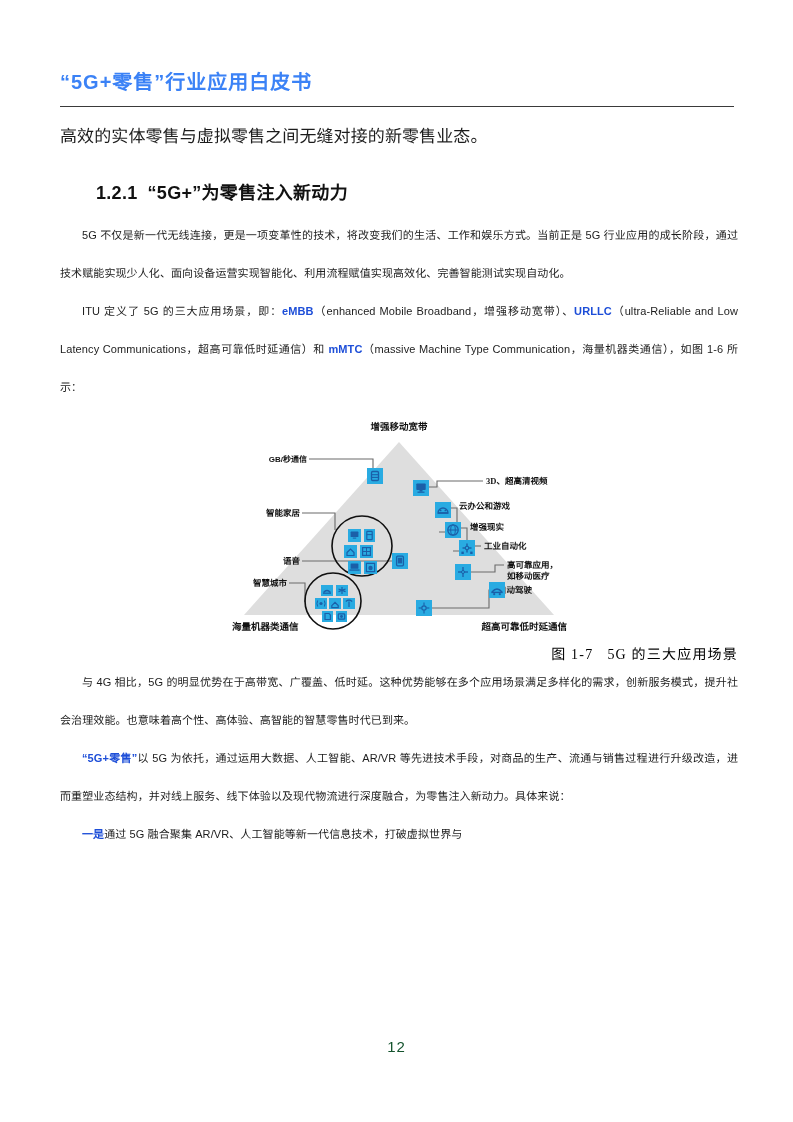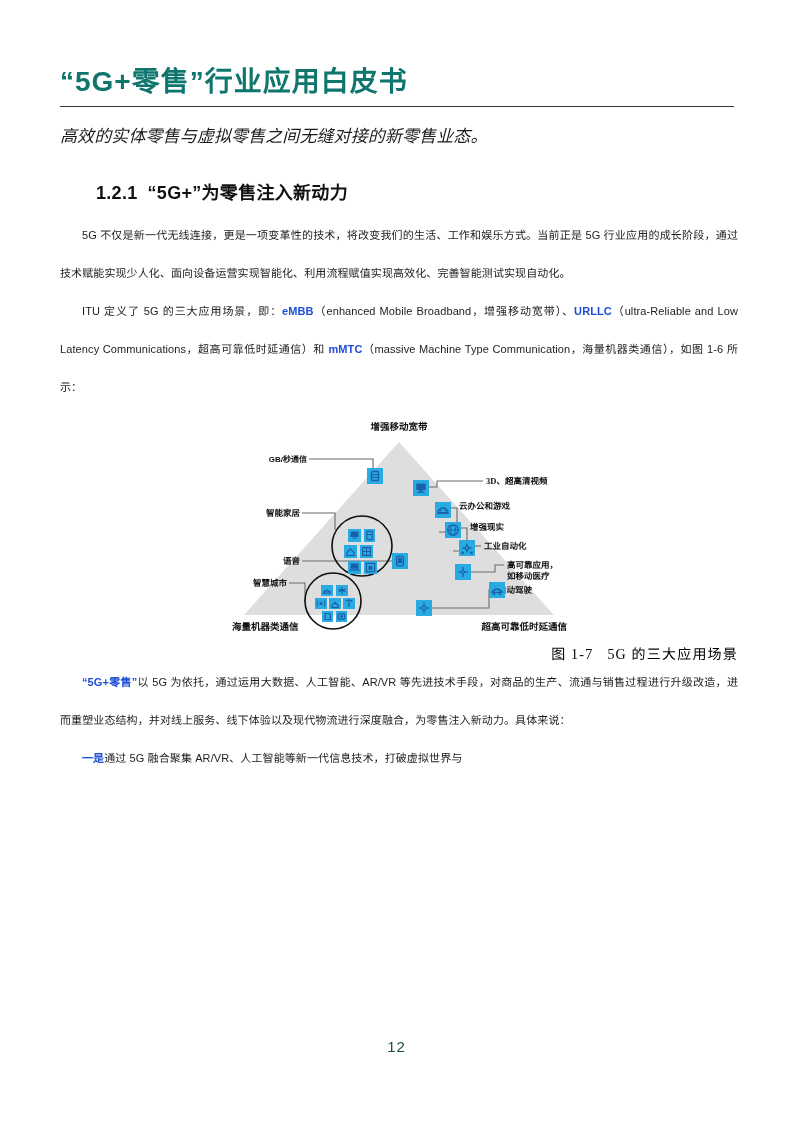--- a/index.html
+++ b/index.html
@@ -26,23 +26,23 @@
   }
 
   
   .doc-header {
     position: absolute;
     left: 60px;
     top: 62px;
     width: 674px;
   }
   .doc-header-title {
-    font-size: 28px;
+    font-size: 20px;
     font-weight: bold;
-    color: #0f766e;
+    color: #3b82f6;
     letter-spacing: 1px;
     line-height: 40px;
     white-space: nowrap;
   }
   .doc-header-rule {
     margin-top: 4px;
     border-bottom: 1.6px solid #3a3a3a;
     width: 674px;
   }
 
@@ -59,21 +59,20 @@
     line-height: 38px;
     color: #1c1c1c;
     text-align: justify;
     text-justify: inter-ideograph;
     letter-spacing: 0.1px;
   }
   p.lead {
     margin: 0 0 0 0;
     font-size: 17px;
     line-height: 38px;
-    font-style: italic;
   }
   p.indent { text-indent: 2em; }
 
   h3.section-heading {
     margin: 20px 0 6px 0;
     padding-left: 2em;
     font-size: 18px;
     font-weight: bold;
     line-height: 34px;
     color: #111;
@@ -350,20 +349,21 @@
             </g>
           </g>
 
         </svg>
       </div>
       <div class="fig-caption">
         <span>图 1-7</span><span class="cap-gap"></span><span>5G 的三大应用场景</span>
       </div>
     </div>
 
+    <p class="body-text indent">与 4G 相比，5G 的明显优势在于高带宽、广覆盖、低时延。这种优势能够在多个应用场景满足多样化的需求，创新服务模式，提升社会治理效能。也意味着高个性、高体验、高智能的智慧零售时代已到来。</p>
 
     <p class="body-text indent"><b>“5G+零售”</b><span>以 5G 为依托，通过运用大数据、人工智能、AR/VR 等先进技术手段，对商品的生产、流通与销售过程进行升级改造，进而重塑业态结构，并对线上服务、线下体验以及现代物流进行深度融合，为零售注入新动力。具体来说：</span></p>
 
     <p class="body-text indent"><b>一是</b><span>通过 5G 融合聚集 AR/VR、人工智能等新一代信息技术，打破虚拟世界与</span></p>
 
   </div>
 
   <div class="page-number">12</div>
 
 </div>

